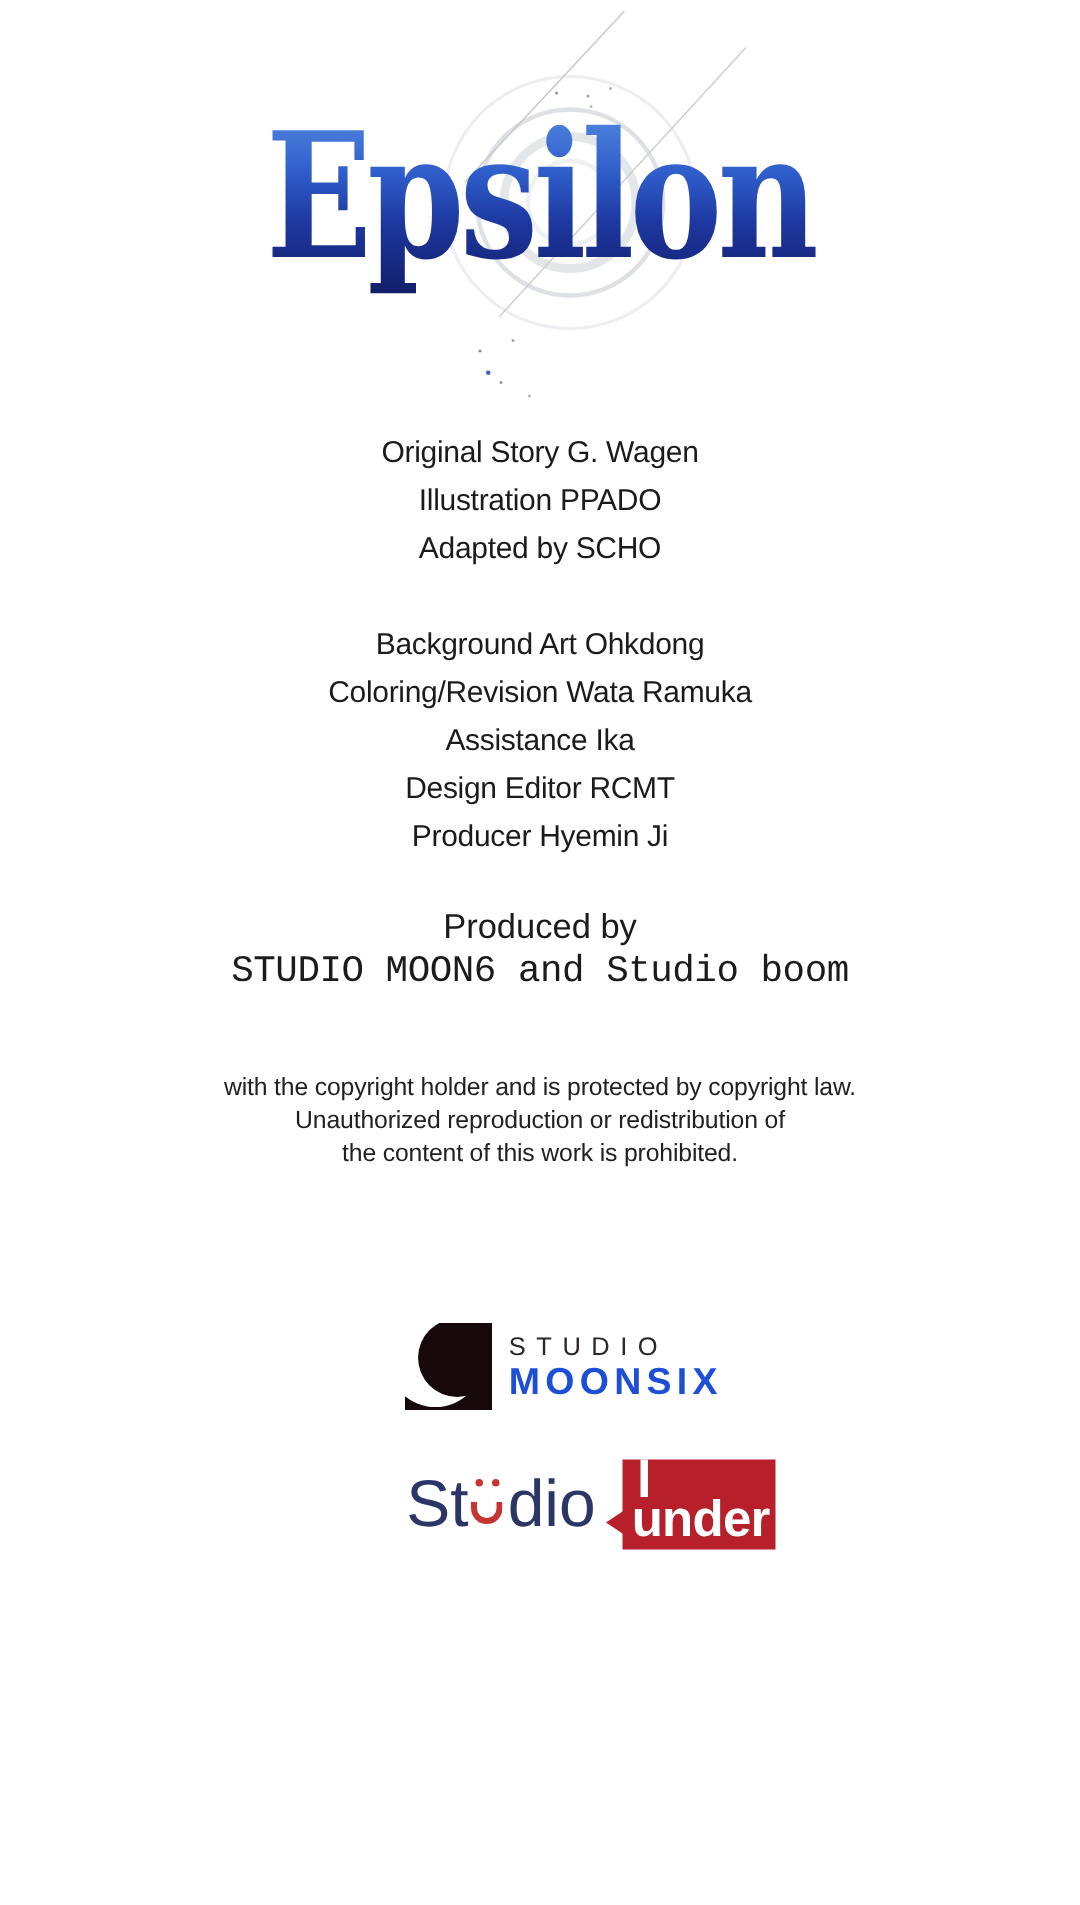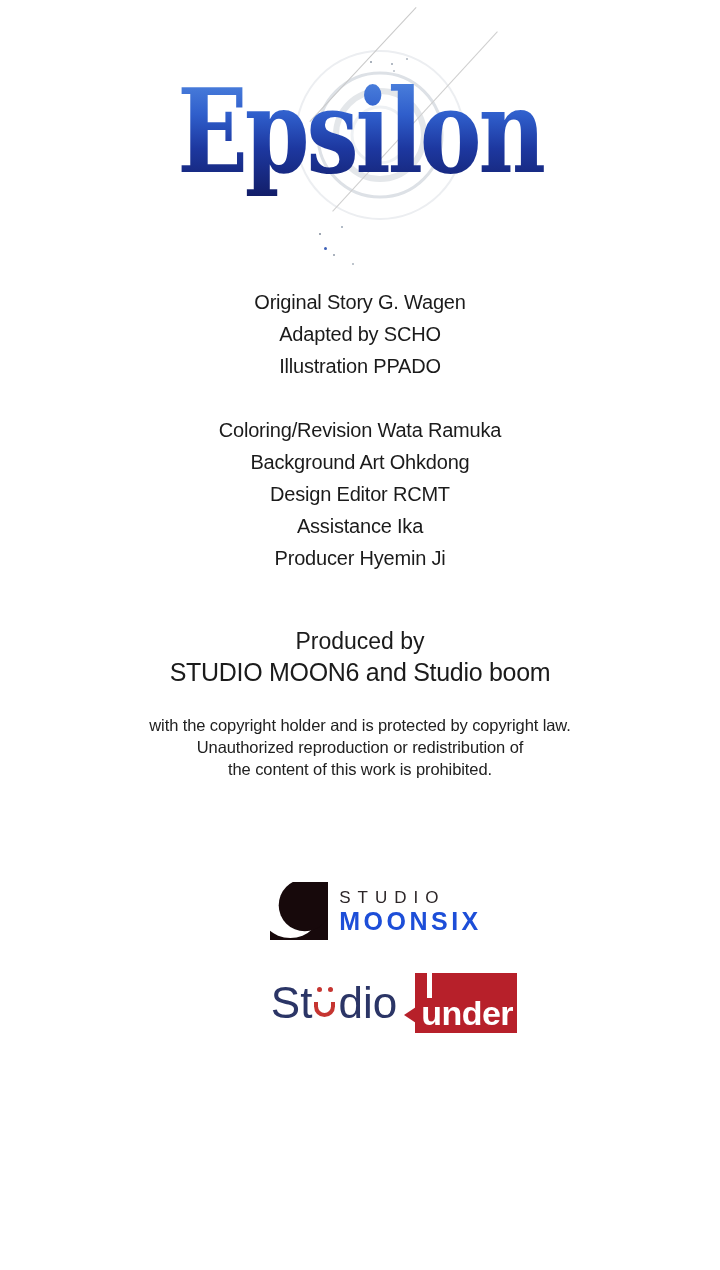--- a/index.html
+++ b/index.html
@@ -21,23 +21,23 @@
     letter-spacing:-4px;
     background:linear-gradient(180deg,#5b93e6 0%,#2f5ecb 38%,#1d38a0 62%,#111b63 100%);
     -webkit-background-clip:text;background-clip:text;
     color:transparent;-webkit-text-fill-color:transparent;
     transform:scaleX(.8);
   }
   
   .tblock{position:absolute;left:0;width:720px;text-align:center;}
   .credits-primary{top:286px;font-size:20px;line-height:32px;letter-spacing:-0.2px;}
   .credits-secondary{top:414px;font-size:20px;line-height:32px;letter-spacing:-0.2px;}
-  .production{top:602px;margin-top:24px;}
+  .production{top:602px;}
   .production-label{font-size:23px;line-height:30px;}
-  .production-studios{font-size:25px;line-height:32px;letter-spacing:-0.3px;}
+  .production-studios{font-size:25px;line-height:32px;letter-spacing:-0.3px;font-family:Liberation Mono, monospace;}
   .disclaimer{top:714px;font-size:16.5px;line-height:22px;color:#212121;letter-spacing:-0.1px;}
   
   .moonsix{position:absolute;top:882px;left:16px;width:720px;display:flex;justify-content:center;align-items:center;gap:11px;}
   .moonsix-text{display:flex;flex-direction:column;justify-content:center;text-align:left;}
   .moonsix-studio{font-size:17px;letter-spacing:7px;color:#2c2628;line-height:21px;font-weight:400;}
   .moonsix-name{font-size:25px;font-weight:700;letter-spacing:3.5px;color:#1d4ed8;line-height:27px;}
   
   .boomlogo{position:absolute;top:973px;left:0;width:720px;display:flex;justify-content:center;align-items:flex-end;padding-left:34px;}
   .studio-word{font-size:44px;color:#2b3566;letter-spacing:0px;line-height:60px;font-weight:400;}
   .smiley-u{position:relative;display:inline-block;width:22px;height:33px;vertical-align:-1px;margin:0 2px;}
@@ -77,29 +77,29 @@
     <span class="dot" style="left:319px;top:233px;width:2px;height:2px;background:#7f8a99"></span>
     <span class="dot" style="left:324px;top:247px;width:3px;height:3px;background:#3f62b8"></span>
     <span class="dot" style="left:333px;top:254px;width:2px;height:2px;background:#8f9aa8"></span>
     <span class="dot" style="left:352px;top:263px;width:2px;height:2px;background:#a9b2bd"></span>
 
     <div class="wordmark">Epsilon</div>
   </div>
 
   <div class="tblock credits-primary">
     <div>Original Story G. Wagen</div>
+    <div>Illustration PPADO</div>
     <div>Adapted by SCHO</div>
-    <div>Illustration PPADO</div>
   </div>
 
   <div class="tblock credits-secondary">
+    <div>Background Art Ohkdong</div>
     <div>Coloring/Revision Wata Ramuka</div>
-    <div>Background Art Ohkdong</div>
+    <div>Assistance Ika</div>
     <div>Design Editor RCMT</div>
-    <div>Assistance Ika</div>
     <div>Producer Hyemin Ji</div>
   </div>
 
   <div class="tblock production">
     <div class="production-label">Produced by</div>
     <div class="production-studios">STUDIO MOON6 and Studio boom</div>
   </div>
 
   <div class="tblock disclaimer">
     <div>with the copyright holder and is protected by copyright law.</div>

